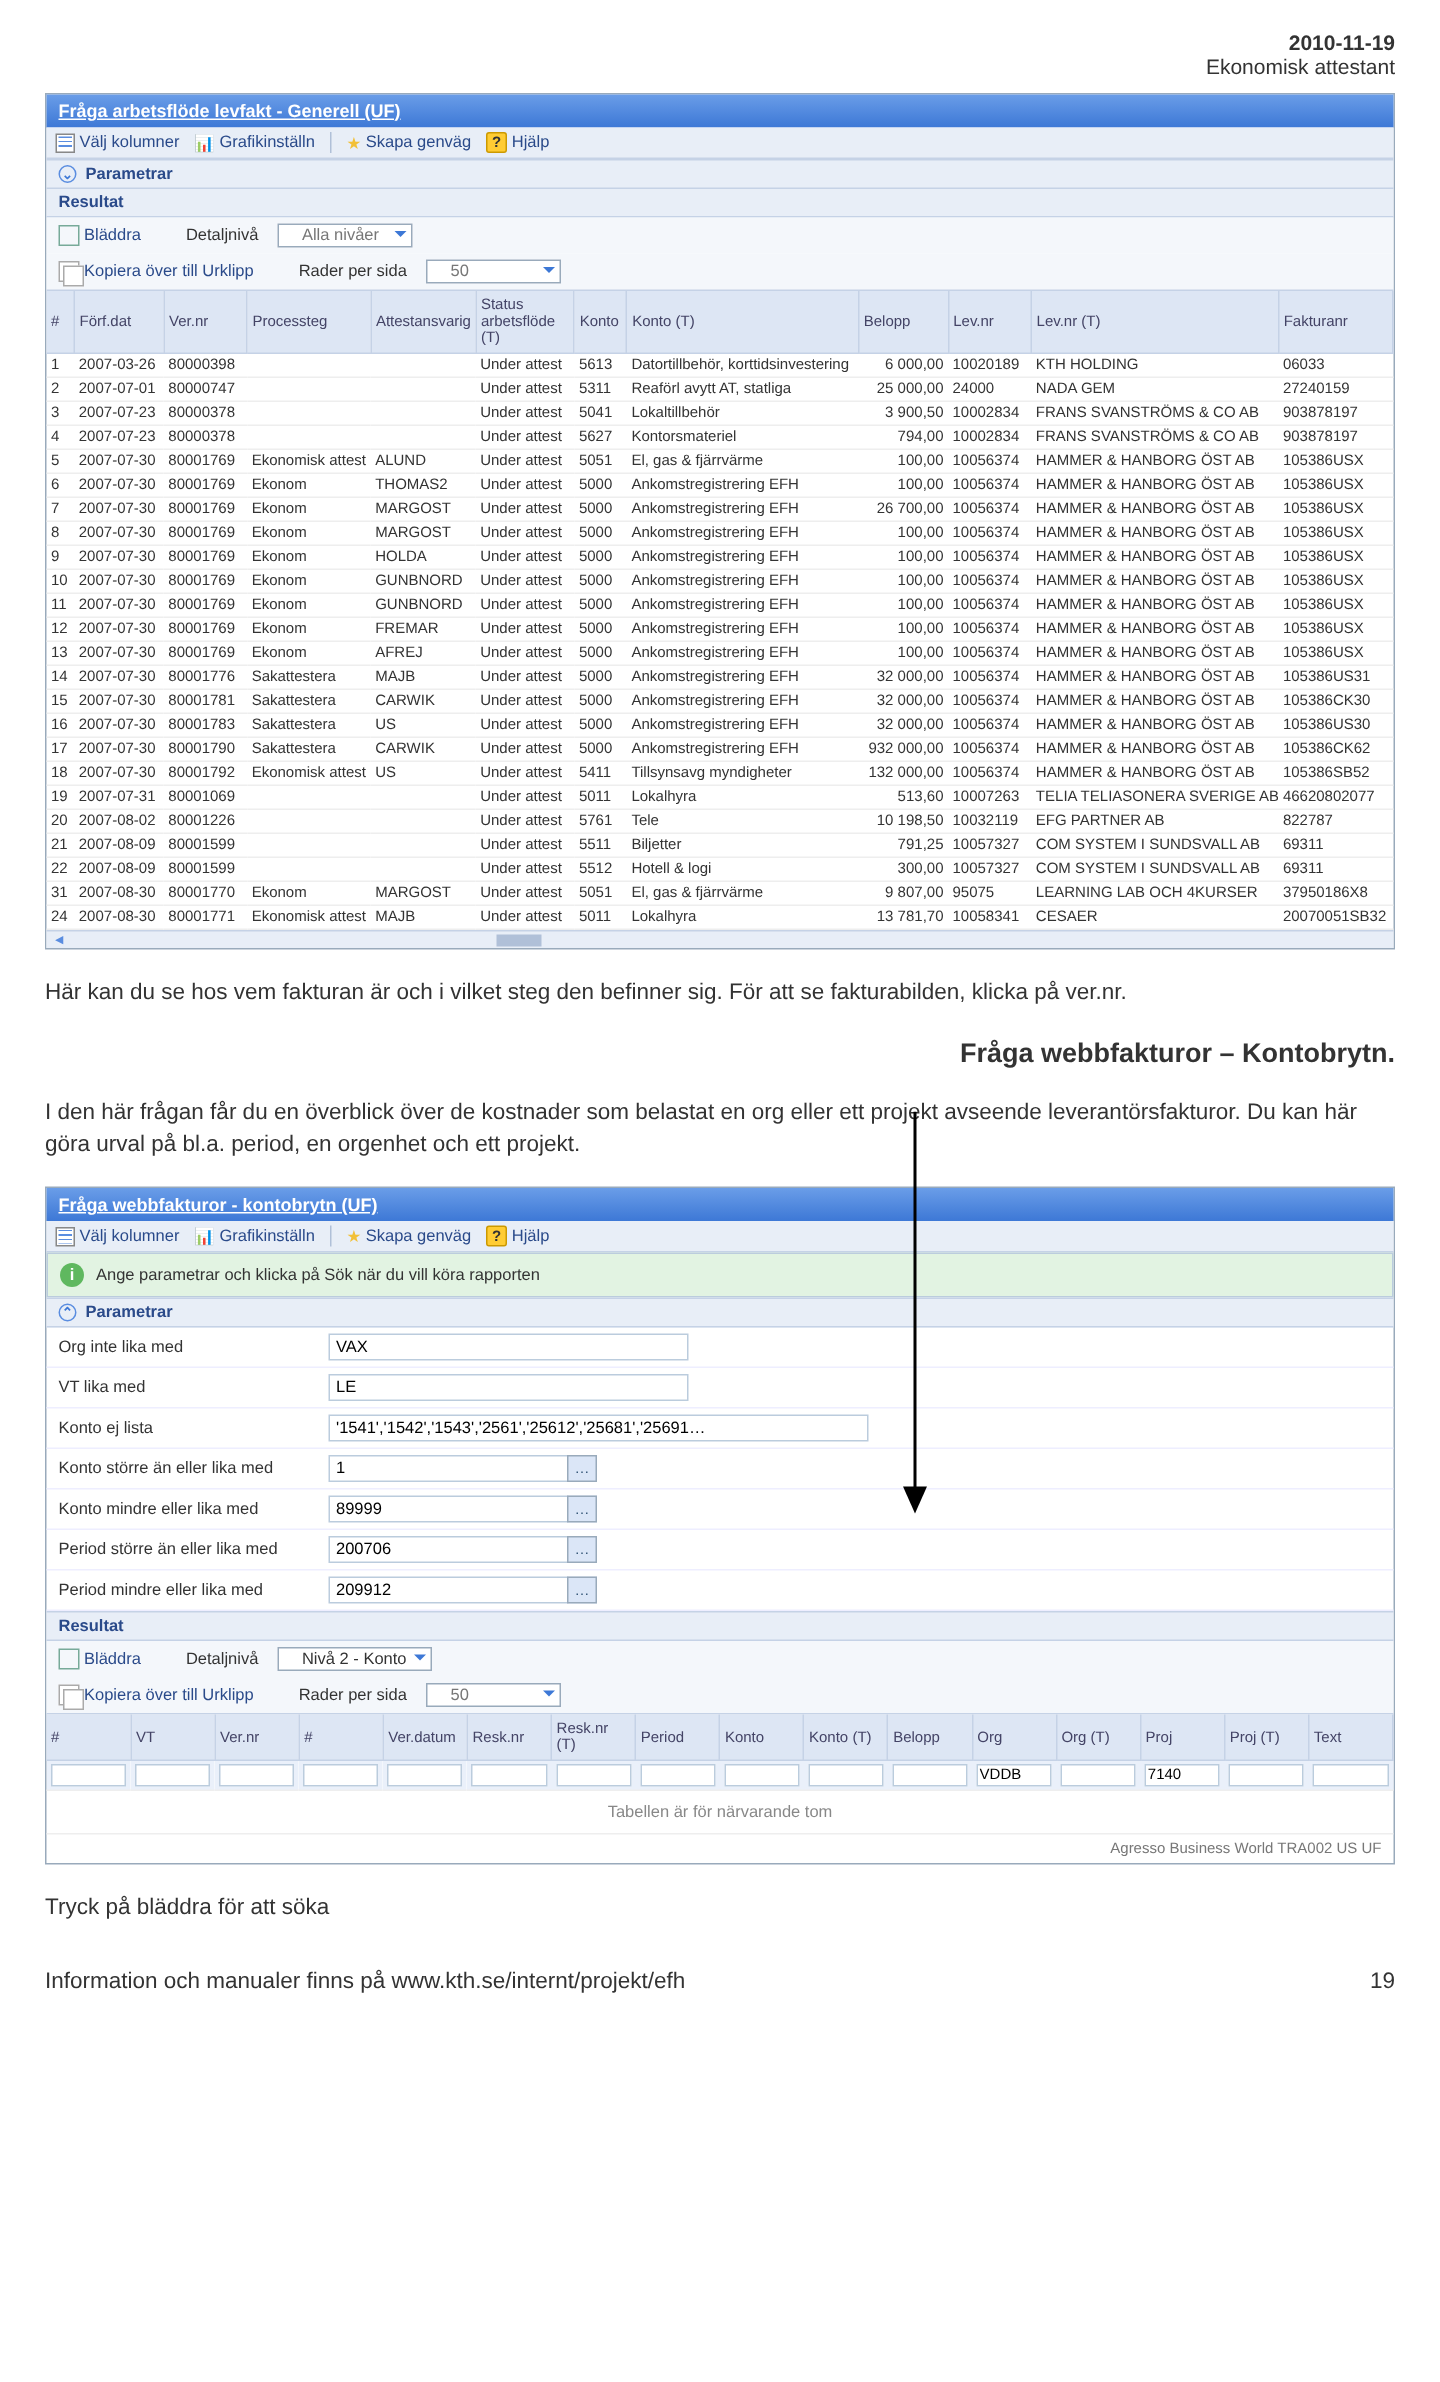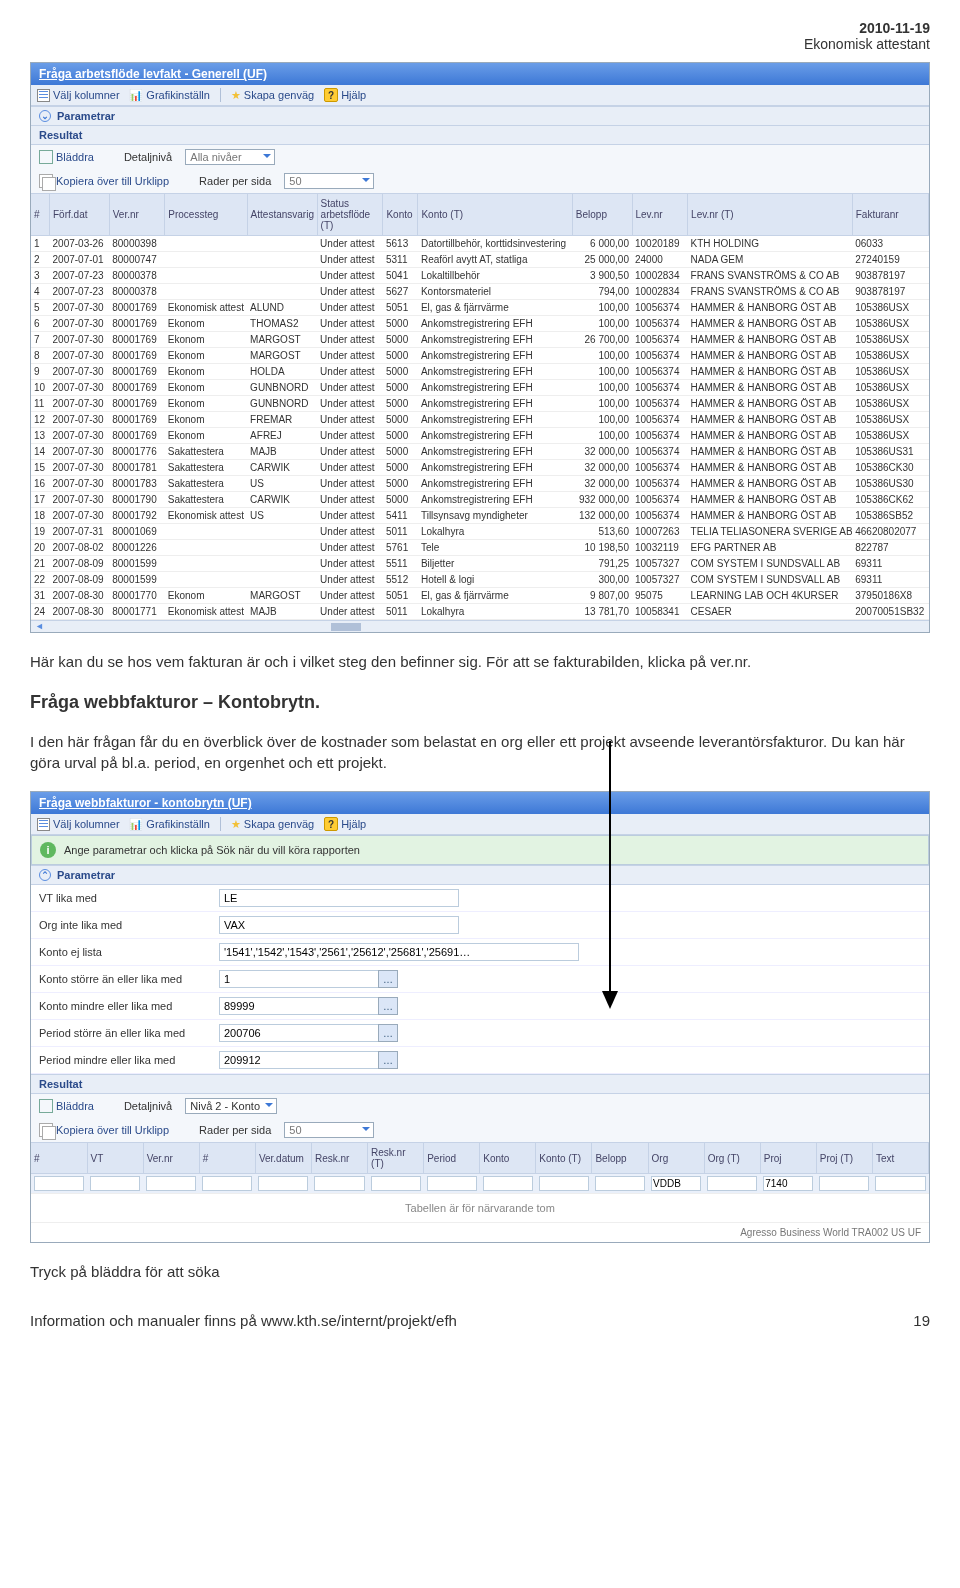--- a/index.html
+++ b/index.html
@@ -10,34 +10,34 @@
   .header-sub { font-weight: normal; }
   .panel { border: 1px solid #9ab; margin-bottom: 8px; }
   .titlebar { background: linear-gradient(#6a9de8, #3d78d6); color: #fff; font-weight: bold; font-size: 12px; padding: 4px 8px; text-decoration: underline; }
   .toolbar { background: #e8eef7; border-bottom: 1px solid #c5d2e6; padding: 3px 6px; display: flex; gap: 10px; align-items: center; font-size: 11px; }
   .toolbar-item { color: #2a4a8a; cursor: pointer; display: flex; align-items: center; gap: 3px; text-align: center; }
   .tb-sep { width: 1px; height: 14px; background: #b0c0d8; }
   .section-bar { background: #e8eef7; padding: 3px 8px; color: #2a4a8a; font-weight: bold; border-top: 1px solid #c5d2e6; border-bottom: 1px solid #c5d2e6; display: flex; align-items: center; gap: 6px; }
   .collapse-icon { width: 12px; height: 12px; border: 1px solid #5a8de0; border-radius: 50%; display: inline-flex; align-items: center; justify-content: center; font-size: 9px; color: #3d78d6; }
   .controls-row { display: flex; gap: 30px; padding: 4px 8px; align-items: center; background: #f4f7fb; font-size: 11px; }
   .ctrl-label { color: #333; margin-right: 10px; }
-  .dd { border: 1px solid #9ab; background: #fff; padding: 1px 16px 1px 4px; position: relative; display: inline-block; min-width: 90px; color: #777; }
+  .dd { border: 1px solid #9ab; background: #fff; padding: 1px 16px 1px 15px; position: relative; display: inline-block; min-width: 90px; color: #777; }
   .dd::after { content: ''; position: absolute; right: 3px; top: 4px; border: 4px solid transparent; border-top-color: #3d78d6; }
   .icon-sq { width: 14px; height: 14px; border: 1px solid #7a9;  display:inline-block; }
   .copy-icon { width:14px; height:14px; display:inline-block; background:#fff; border:1px solid #aaa; position:relative;}
   .copy-icon::after{content:'';position:absolute;left:2px;top:2px;width:12px;height:12px;border:1px solid #aaa;background:#fff;}
   table.data { border-collapse: collapse; width: 100%; font-size: 10px; table-layout: fixed; }
   table.data th { background: #dde6f4; text-align: left; padding: 4px 3px; border-right: 1px solid #c5d2e6; border-bottom: 1px solid #c5d2e6; color: #446; font-weight: normal; white-space: normal; font-size: 10px; }
   table.data td { padding: 2px 3px; border-bottom: 1px solid #eee; white-space: nowrap; overflow: hidden; }
   .num { text-align: right; }
   .scroll-hint { height: 12px; background: #e8eef7; border-top: 1px solid #c5d2e6; position: relative;}
   .scroll-hint::before { content:'◄'; position:absolute; left:4px; font-size:9px; color:#5a8de0;}
   .scroll-hint .thumb { position:absolute; left:300px; width:30px; height:8px; top:2px; background:#b0c0d8;}
   .prose { font-size: 15px; line-height: 1.4; margin: 18px 0; }
-  .h2 { font-size: 18px; font-weight: bold; margin: 20px 0 6px; }
+  .h2 { font-size: 18px; font-weight: bold; margin: 20px 0 6px; text-align: right; }
   .info-banner { background: #e2f3e2; border: 1px solid #bcd; padding: 6px 8px; display: flex; align-items: center; gap: 8px; font-size: 11px; }
   .info-icon { width: 16px; height: 16px; border-radius: 50%; background: #5fb85f; color:#fff; display:flex; align-items:center; justify-content:center; font-weight:bold; font-size:11px; }
   .param-row { display: flex; align-items: center; padding: 4px 8px; border-bottom: 1px solid #eef; }
   .param-label { width: 180px; font-size: 11px; }
   .param-input { border: 1px solid #bcd; padding: 2px 4px; font-size: 11px; width: 240px; background:#fff; }
   .param-input.short { width:160px; }
   .browse-btn { width: 20px; height: 18px; border:1px solid #9ab; background:#dbe6f7; margin-left:-1px; display:inline-flex;align-items:center;justify-content:center;font-size:10px;color:#357;}
   .filter-row td { background: #eaf0fa; }
   .filter-row input { width: 100%; border: 1px solid #bcd; font-size: 10px; padding: 1px; background:#fff; }
   .ftr { padding: 4px 8px; font-size: 10px; color: #777; text-align: right; }
@@ -516,26 +516,26 @@
       <span class="info-icon">i</span>
       <span>Ange parametrar och klicka på Sök när du vill köra rapporten</span>
     </div>
 
     <div class="section-bar">
       <span class="collapse-icon">⌃</span>
       <span>Parametrar</span>
     </div>
     <div id="p2-params">
         <div class="param-row">
+          <div class="param-label">Org inte lika med</div>
+          <input class="param-input" value="VAX" style="">
+        </div>
+        <div class="param-row">
           <div class="param-label">VT lika med</div>
           <input class="param-input" value="LE" style="">
-        </div>
-        <div class="param-row">
-          <div class="param-label">Org inte lika med</div>
-          <input class="param-input" value="VAX" style="">
         </div>
         <div class="param-row">
           <div class="param-label">Konto ej lista</div>
           <input class="param-input" value="'1541','1542','1543','2561','25612','25681','25691…" style="width: 360px;">
         </div>
         <div class="param-row">
           <div class="param-label">Konto större än eller lika med</div>
           <input class="param-input short" value="1" style="">
           <span class="browse-btn">…</span>
         </div>

